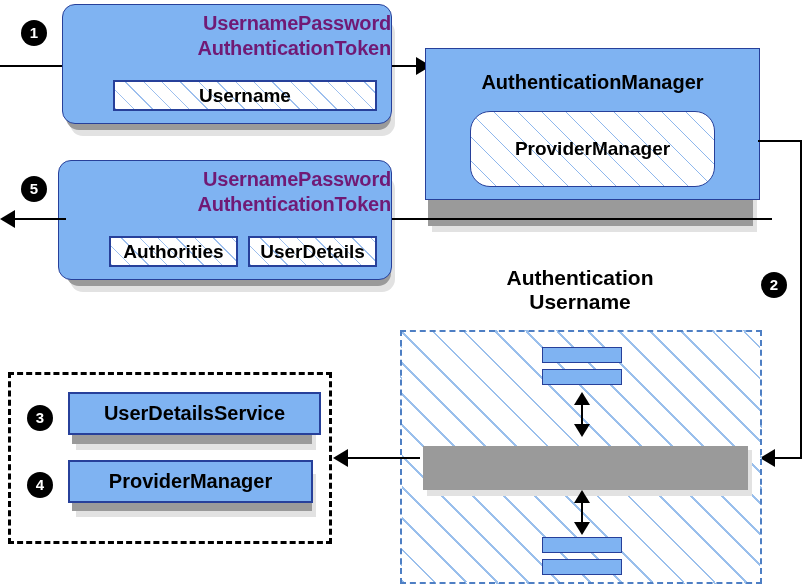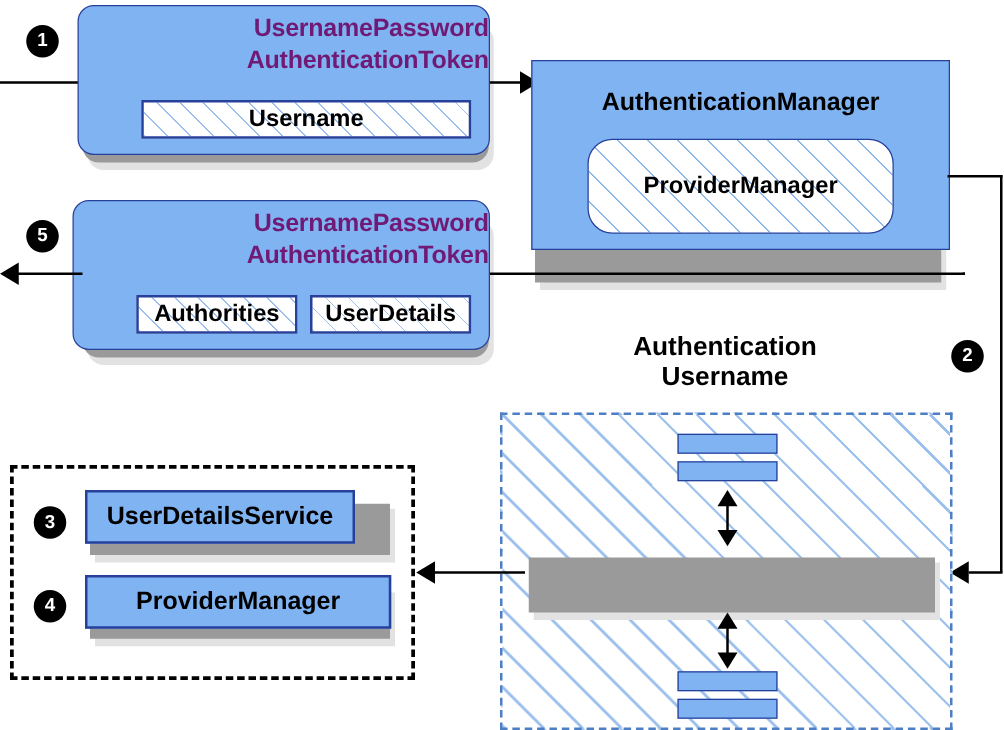--- a/index.html
+++ b/index.html
@@ -166,19 +166,19 @@
   <div class="hline" style="left:348px;top:457px;width:72px;"></div>
   <div class="arw arw-l" style="left:333px;top:449px;"></div>
 
   <div class="dash-black" style="left:8px;top:372px;width:324px;height:172px;"></div>
 
   <div class="badge" style="left:28px;top:406px;">3</div>
   <div class="badge" style="left:28px;top:473px;">4</div>
 
   <div class="shadow-light" style="left:76px;top:407px;width:240px;height:43px;"></div>
   <div class="shadow-dark" style="left:72px;top:403px;width:240px;height:41px;"></div>
-  <div class="blue-box" style="left:68px;top:392px;width:216px;height:43px;">UserDetailsService</div>
+  <div class="blue-box" style="left:68px;top:392px;width:253px;height:43px;">UserDetailsService</div>
 
   <div class="shadow-light" style="left:76px;top:474px;width:240px;height:43px;"></div>
   <div class="shadow-dark" style="left:72px;top:470px;width:240px;height:41px;"></div>
   <div class="blue-box" style="left:68px;top:460px;width:245px;height:43px;">ProviderManager</div>
 
 </div>
 
 </body></html>

